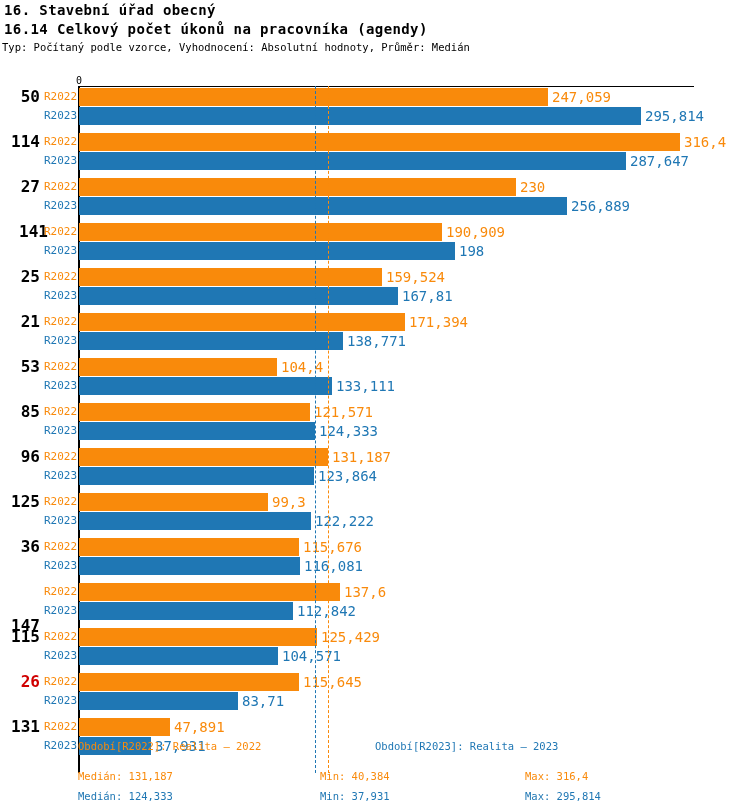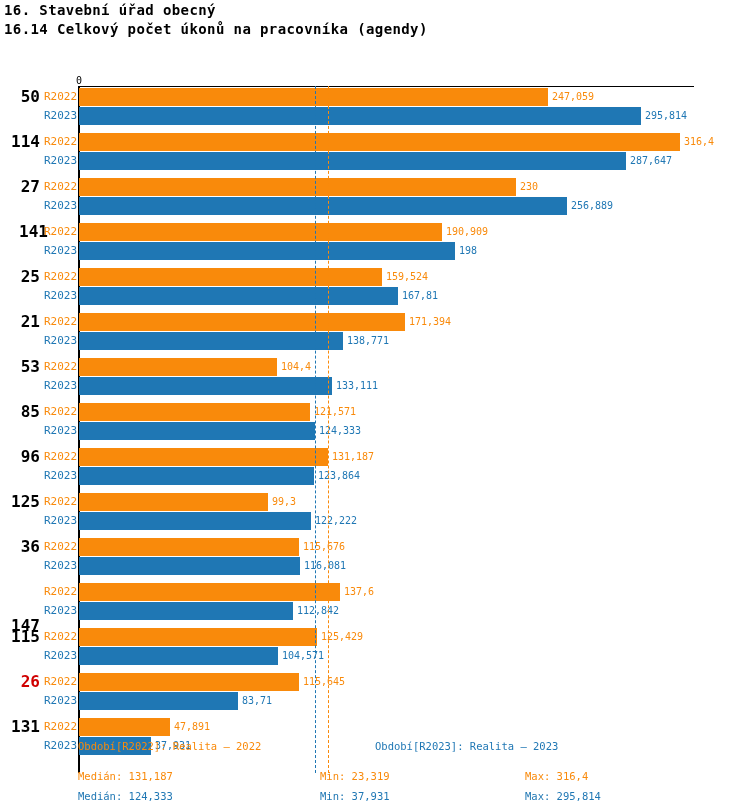--- a/index.html
+++ b/index.html
@@ -53,21 +53,21 @@
   .bar {
     position: absolute;
     height: 18px;
   }
   .bar.s2022 { background: #f98a0b; }
   .bar.s2023 { background: #1f77b4; }
 
   .bar-value {
     position: absolute;
     font-family: "DejaVu Sans Mono", monospace;
-    font-size: 10px; line-height: 18px;
+    font-size: 14px; line-height: 18px;
     white-space: nowrap;
   }
   .bar-value.s2022 { color: #f98a0b; }
   .bar-value.s2023 { color: #1f77b4; }
 
   .series-tag {
     position: absolute;
     font-family: "DejaVu Sans Mono", monospace;
     font-size: 11px; line-height: 18px;
     white-space: nowrap;
@@ -113,20 +113,21 @@
   .foot.s2022 { color: #f98a0b; }
   .foot.s2023 { color: #1f77b4; }
 </style>
 </head>
 <body>
 
 <div id="root">
 
   <div class="hdr-line1">16. Stavební úřad obecný</div>
   <div class="hdr-line2">16.14 Celkový počet úkonů na pracovníka (agendy)</div>
+  <div class="hdr-line3">Typ: Počítaný podle vzorce, Vyhodnocení: Absolutní hodnoty, Průměr: Medián</div>
 
   <div id="plot">
       <div class="axis-zero-label" style="left: 76px; top: 76px;">0</div>
       <div class="axis-topline" style="left: 79px; top: 86px; width: 615px;"></div>
       <div class="axis-vline" style="left: 78px; top: 86px; height: 687px;"></div>
       <div class="group-label" style="left: 0px; width: 40px; top: 88px;">50</div>
       <div class="bar s2022" style="left: 79px; top: 88px; width: 469px;"></div>
       <div class="bar-value s2022" style="left: 552px; top: 88px;">247,059</div>
       <div class="series-tag s2022" style="left: 44px; top: 88px;">R2022</div>
       <div class="bar s2023" style="left: 79px; top: 107px; width: 562px;"></div>
@@ -231,20 +232,20 @@
       <div class="bar-value s2023" style="left: 155px; top: 737px;">37,931</div>
       <div class="series-tag s2023" style="left: 44px; top: 737px;">R2023</div>
       <div class="median-line dashed s2023" style="left: 315px; top: 86px; height: 687px;"></div>
       <div class="median-line dashed s2022" style="left: 328px; top: 86px; height: 687px;"></div>
     </div>
 
   <div class="foot s2022" style="left:78px; top:740px;">Období[R2022]: Realita – 2022</div>
   <div class="foot s2023" style="left:375px; top:740px;">Období[R2023]: Realita – 2023</div>
 
   <div class="foot s2022" style="left:78px; top:770px;">Medián: 131,187</div>
-  <div class="foot s2022" style="left:320px; top:770px;">Min: 23,319</div>
+  <div class="foot s2022" style="left:320px; top:770px;">Min: 40,384</div>
   <div class="foot s2022" style="left:525px; top:770px;">Max: 316,4</div>
 
   <div class="foot s2023" style="left:78px; top:790px;">Medián: 124,333</div>
   <div class="foot s2023" style="left:320px; top:790px;">Min: 37,931</div>
   <div class="foot s2023" style="left:525px; top:790px;">Max: 295,814</div>
 
 </div>
 
 </body></html>

